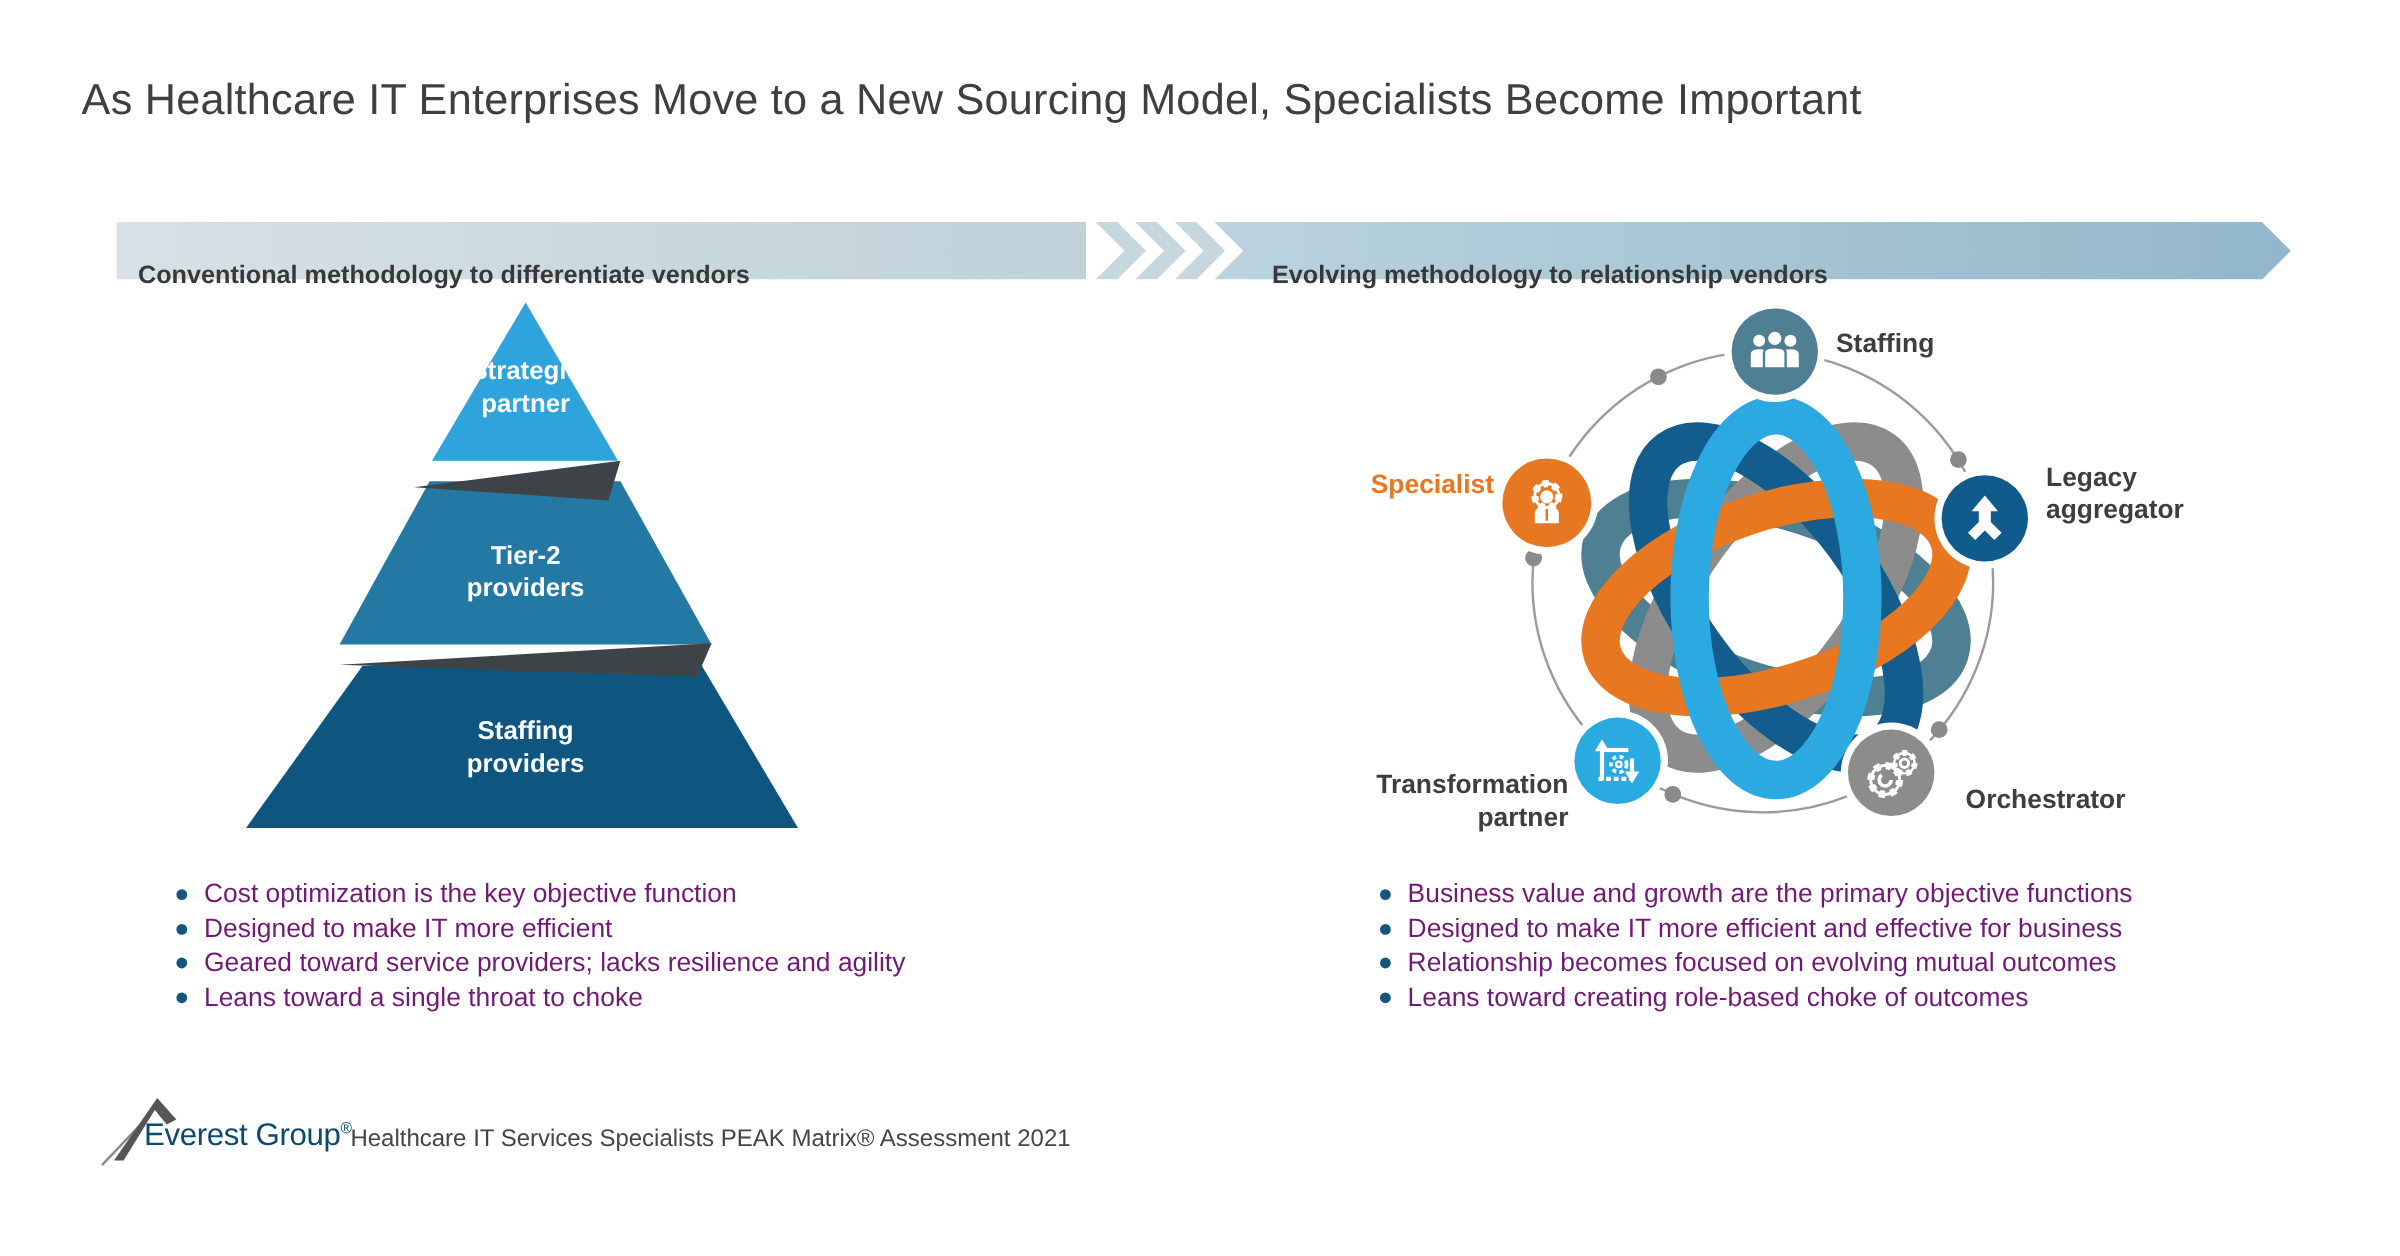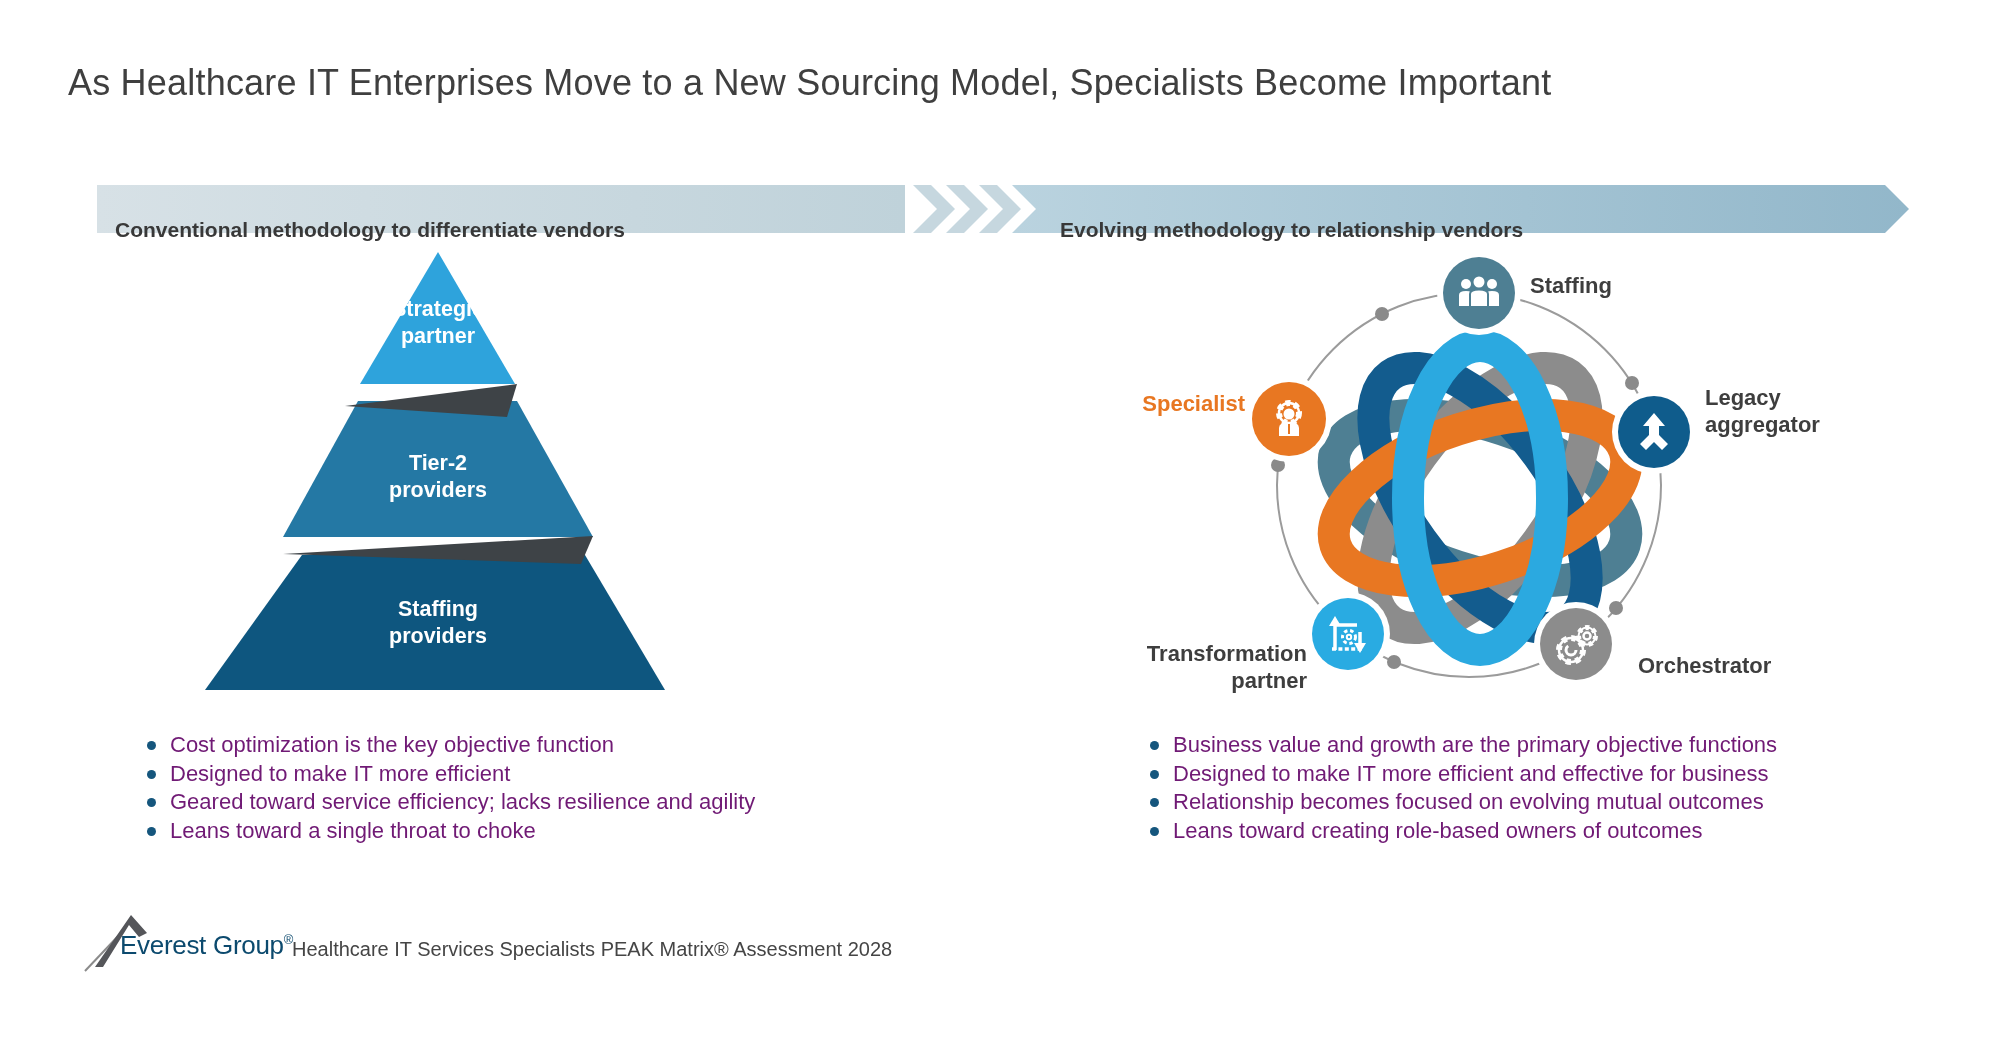--- a/index.html
+++ b/index.html
@@ -179,32 +179,32 @@
   <div class="abs node-label" style="left:1638px;top:652px;">Orchestrator</div>
   <div class="abs node-label right-align" style="left:1057px;top:640px;width:250px;">
     <div>Transformation</div>
     <div>partner</div>
   </div>
   <div class="abs node-label right-align orange" style="left:1045px;top:390px;width:200px;">Specialist</div>
 
   <ul class="abs bullets" style="left:142px;top:731px;">
     <li>Cost optimization is the key objective function</li>
     <li>Designed to make IT more efficient</li>
-    <li>Geared toward service efficiency; lacks resilience and agility</li>
+    <li>Geared toward service providers; lacks resilience and agility</li>
     <li>Leans toward a single throat to choke</li>
   </ul>
   <ul class="abs bullets" style="left:1145px;top:731px;">
     <li>Business value and growth are the primary objective functions</li>
     <li>Designed to make IT more efficient and effective for business</li>
     <li>Relationship becomes focused on evolving mutual outcomes</li>
-    <li>Leans toward creating role-based owners of outcomes</li>
+    <li>Leans toward creating role-based choke of outcomes</li>
   </ul>
 
   <svg class="abs" style="left:83px;top:903px;" width="90" height="70" viewBox="0 0 90 70">
     <path d="M2,68 L38,30" stroke="#8b8b8b" stroke-width="2" fill="none"></path>
     <path d="M12,64 L48,12 L64,30 L56,34 L46,22 L20,64 Z" fill="#55565a"></path>
   </svg>
   <div class="abs brand-text">
     <span>Everest Group</span><sup>®</sup>
   </div>
-  <div class="abs footer-caption">Healthcare IT Services Specialists PEAK Matrix® Assessment 2028</div>
+  <div class="abs footer-caption">Healthcare IT Services Specialists PEAK Matrix® Assessment 2021</div>
 
 </div>
 
 </body></html>

